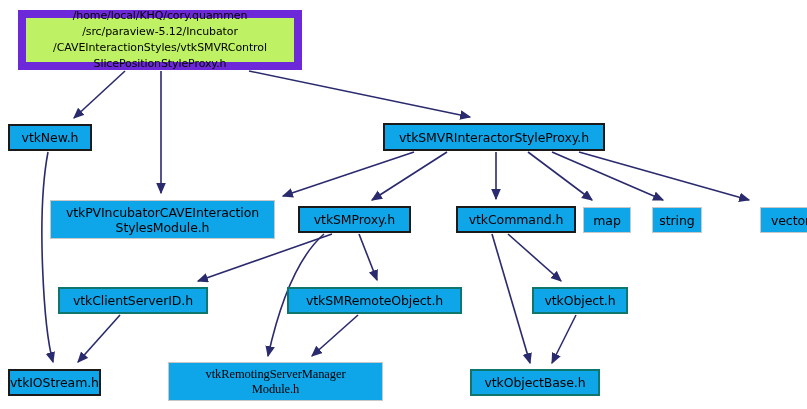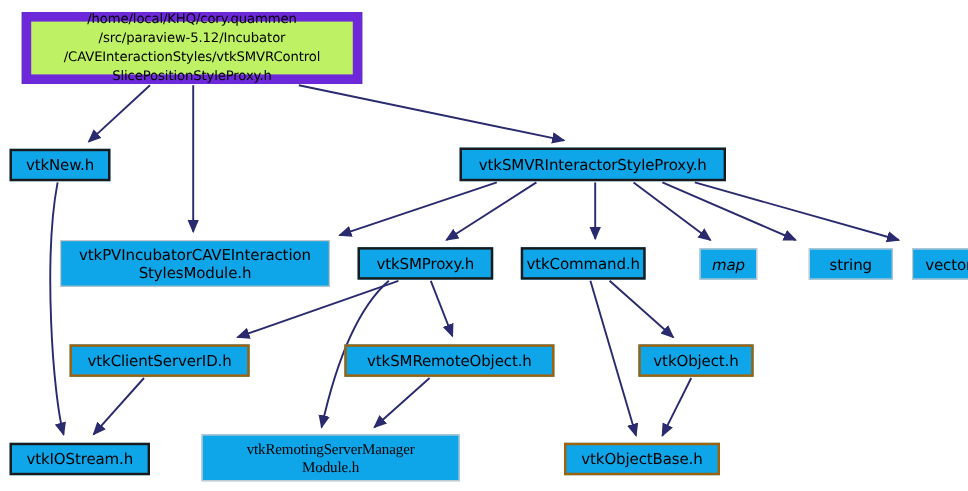--- a/index.html
+++ b/index.html
@@ -41,21 +41,21 @@
   .node.root {
     background: #bef264;
     border: 8px solid #6d28d9;
     font-size: 11px;
     line-height: 16px;
   }
   .node.solid {
     border: 2px solid #1a1a1a;
   }
   .node.red {
-    border: 2px solid #a16207;
+    border: 2px solid #0f766e;
   }
   .node.gray {
     border: 1px solid #c8c8c8;
   }
 </style>
 </head>
 <body>
 
 <div id="canvas">
   <svg id="graph-svg" viewBox="0 0 807 409" xmlns="http://www.w3.org/2000/svg">
@@ -88,25 +88,25 @@
   <div id="node-layer">
       <div class="node root" style="left: 18px; top: 10px; width: 284px; height: 60px;">/home/local/KHQ/cory.quammen
 /src/paraview-5.12/Incubator
 /CAVEInteractionStyles/vtkSMVRControl
 SlicePositionStyleProxy.h</div>
       <div class="node solid" style="left: 8px; top: 124px; width: 84px; height: 27px;">vtkNew.h</div>
       <div class="node solid" style="left: 383px; top: 123px; width: 222px; height: 28px;">vtkSMVRInteractorStyleProxy.h</div>
       <div class="node gray" style="left: 50px; top: 200px; width: 225px; height: 39px;">vtkPVIncubatorCAVEInteraction
 StylesModule.h</div>
       <div class="node solid" style="left: 298px; top: 206px; width: 113px; height: 27px;">vtkSMProxy.h</div>
-      <div class="node solid" style="left: 434px; top: 206px; width: 104px; height: 27px;">vtkCommand.h</div>
-      <div class="node gray" style="left: 583px; top: 207px; width: 48px; height: 26px; font-style: italic;">map</div>
-      <div class="node gray" style="left: 674px; top: 207px; width: 70px; height: 26px; text-align: center;">string</div>
+      <div class="node solid" style="left: 456px; top: 206px; width: 120px; height: 27px;">vtkCommand.h</div>
+      <div class="node gray" style="left: 583px; top: 207px; width: 48px; height: 26px;">map</div>
+      <div class="node gray" style="left: 652px; top: 207px; width: 50px; height: 26px; text-align: center;">string</div>
       <div class="node gray" style="left: 739px; top: 207px; width: 61px; height: 26px; margin-left: 21px;">vector</div>
       <div class="node red" style="left: 58px; top: 287px; width: 150px; height: 27px;">vtkClientServerID.h</div>
       <div class="node red" style="left: 287px; top: 287px; width: 175px; height: 27px;">vtkSMRemoteObject.h</div>
       <div class="node red" style="left: 532px; top: 287px; width: 96px; height: 27px;">vtkObject.h</div>
-      <div class="node solid" style="left: 8px; top: 369px; width: 117px; height: 27px;">vtkIOStream.h</div>
+      <div class="node solid" style="left: 8px; top: 369px; width: 93px; height: 27px;">vtkIOStream.h</div>
       <div class="node gray" style="left: 168px; top: 362px; width: 215px; height: 39px; font-family: Liberation Serif, serif;">vtkRemotingServerManager
 Module.h</div>
       <div class="node red" style="left: 470px; top: 369px; width: 130px; height: 27px;">vtkObjectBase.h</div>
     </div>
 </div>
 
 </body></html>

